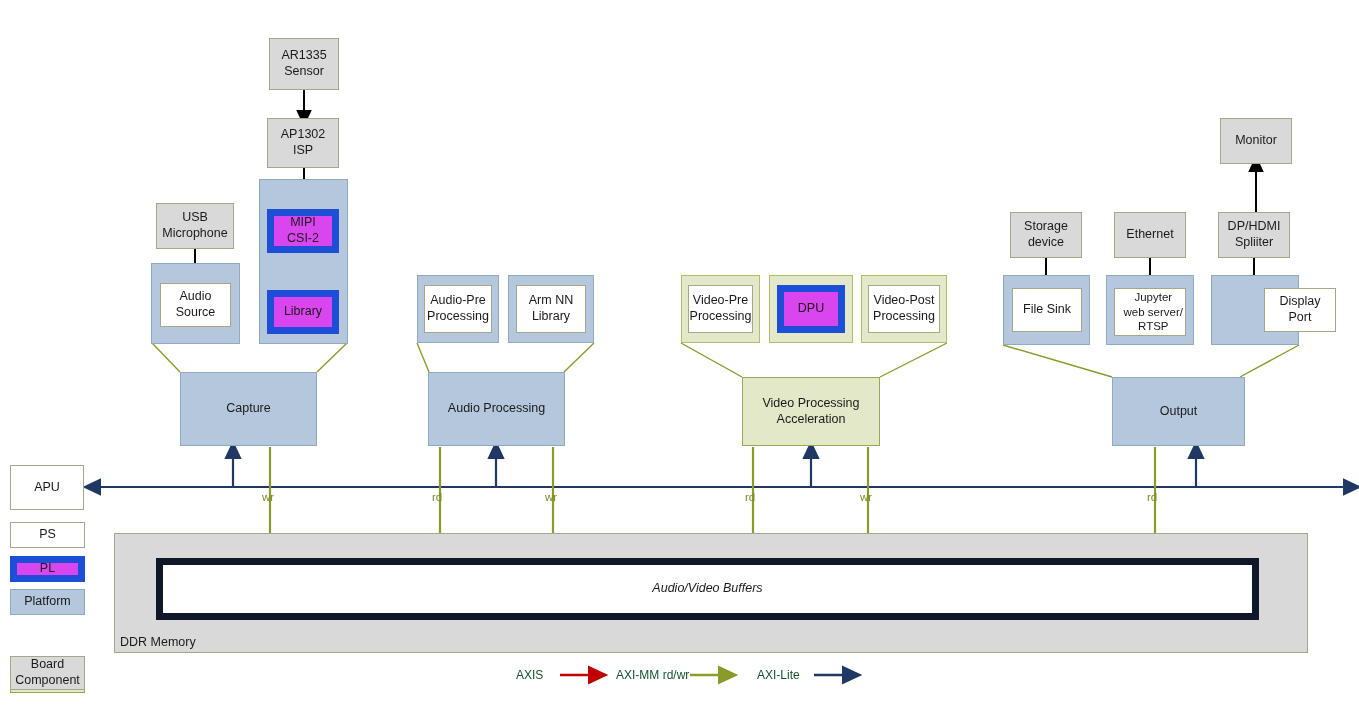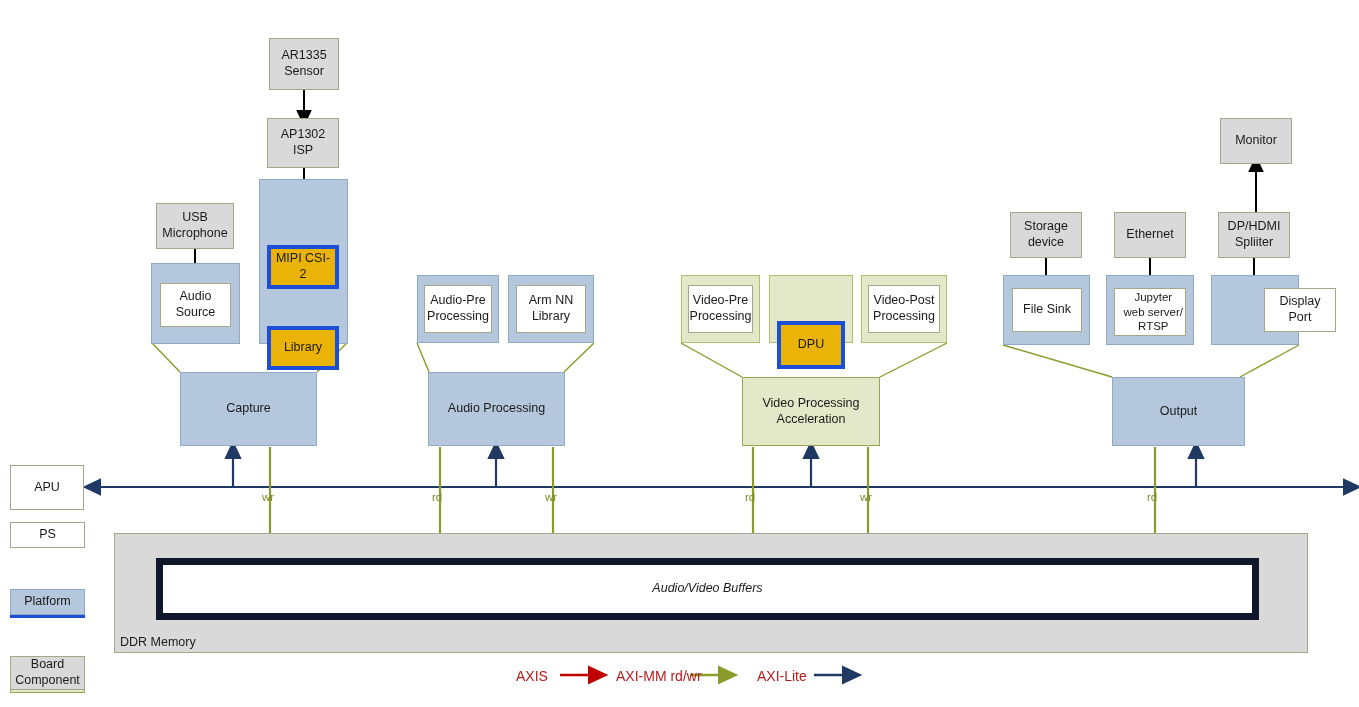--- a/index.html
+++ b/index.html
@@ -4,30 +4,30 @@
 <style>
   html,body{margin:0;padding:0;background:#ffffff;}
   body{font-family:"Liberation Sans",sans-serif;}
   #stage{position:relative;width:1359px;height:707px;overflow:hidden;background:#fff;}
   svg.layer{position:absolute;left:0;top:0;width:1359px;height:707px;pointer-events:none;}
   .box{position:absolute;box-sizing:border-box;display:flex;align-items:center;justify-content:center;
        text-align:center;font-size:12.5px;color:#1a1a1a;line-height:1.25;padding:2px;}
   .board{background:#d9d9d9;border:1px solid #a6a68a;}
   .platform{background:#b4c7dc;border:1px solid #8faac4;}
   .overlay{background:#e2e8c8;border:1px solid #9aa650;}
-  .pl{background:#eab308;border:4px solid #1d4ed8;margin-top:36px;}
+  .pl{background:#d946ef;border:7px solid #1d4ed8;}
   .ps{background:#ffffff;border:1px solid #a6a68a;}
   .wrap-platform{background:#b4c7dc;border:1px solid #8faac4;}
   .wrap-overlay{background:#e2e8c8;border:1px solid #b5bd6a;}
   .ddr{background:#d9d9d9;border:1px solid #a6a68a;}
   .ddr-label{position:absolute;font-size:12.5px;color:#1a1a1a;}
   .buffers{background:#ffffff;border:7px solid #0f172a;font-style:italic;}
   .legend-box{font-size:12.5px;}
   .rw{position:absolute;font-size:11.5px;color:#7f8b2e;}
-  .legkey{position:absolute;font-size:14px;color:#b91c1c;}
+  .legkey{position:absolute;font-size:12px;color:#14532d;}
 </style>
 </head>
 <body>
 
 <div id="stage">
 
   <svg class="layer" viewBox="0 0 1359 707">
     <defs>
       <marker id="ah-black" markerWidth="9" markerHeight="9" refX="4.2" refY="4" orient="auto">
         <path d="M0,0 L8.5,4 L0,8 z" fill="#000000"></path>

